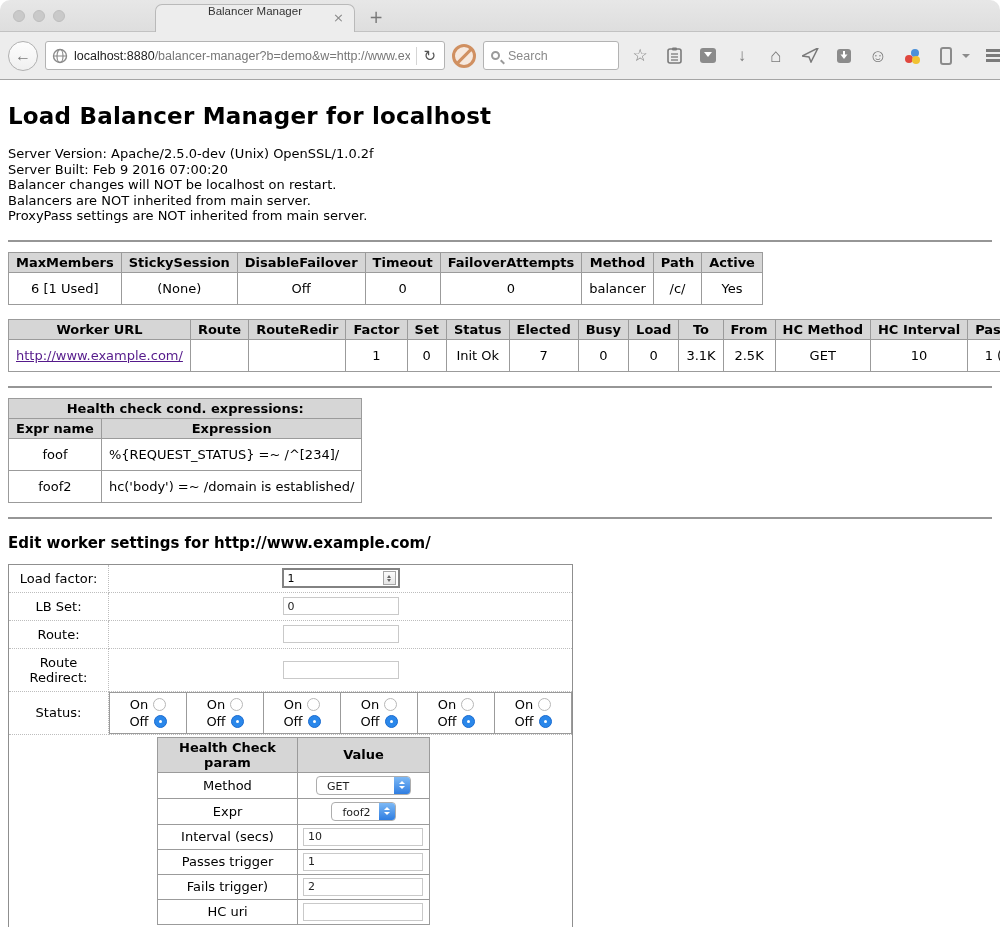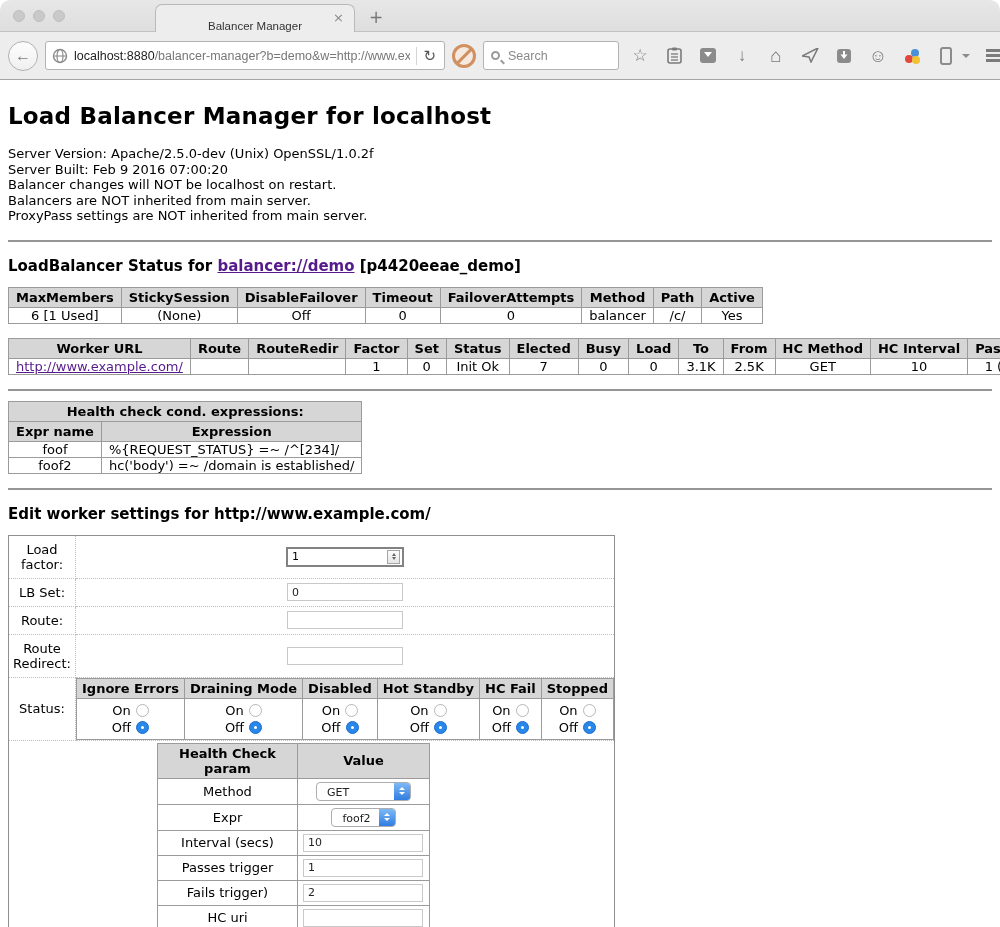--- a/index.html
+++ b/index.html
@@ -7,21 +7,21 @@
   body { width:1000px; height:927px; overflow:hidden; font-family:"DejaVu Sans", sans-serif; }
 
   .window { width:1000px; height:927px; border-radius:10px 10px 0 0; overflow:hidden; background:#fff; }
 
   
   .tabbar { height:32px; background:linear-gradient(#e7e7e7,#dedede); border-bottom:1px solid #c2c2c2;
             display:flex; align-items:flex-end; position:relative; }
   .traffic { position:absolute; left:13px; top:10px; display:flex; gap:8px; }
   .tl-dot { width:12px; height:12px; border-radius:50%; background:#c9c9c9; border:1px solid #bdbdbd; }
   .tab { margin-left:155px; width:200px; height:28px; background:#ededed; border:1px solid #b9b9b9; border-bottom:none;
-         border-radius:7px 7px 0 0; display:flex; align-items:flex-end; justify-content:center; position:relative; z-index:2; margin-bottom:-1px; }
+         border-radius:7px 7px 0 0; display:flex; align-items:flex-start; justify-content:center; position:relative; z-index:2; margin-bottom:-1px; }
   .tab-title { font-size:11.5px; color:#333; font-family:"Liberation Sans", sans-serif; }
   .tab-close { position:absolute; right:10px; top:5px; font-size:13px; color:#8a8a8a; cursor:default; }
   .newtab { font-size:17px; color:#777; padding:0 14px 4px 14px; }
 
   .toolbar { height:48px; background:#ededed; border-bottom:1px solid #a5a5a5; display:flex; align-items:center; padding:0 8px; gap:7px;
              font-family:"Liberation Sans", sans-serif; }
   .back-btn { width:30px; height:30px; border-radius:50%; border:1px solid #b1b1b1; background:linear-gradient(#fdfdfd,#f0f0f0);
               display:flex; align-items:center; justify-content:center; color:#7c7c7c; font-size:16px; flex:none; }
   .urlbar { width:400px; height:29px; background:#fff; border:1px solid #b3b3b3; border-radius:3px; display:flex; align-items:center; padding:0 6px; gap:6px; flex:none; }
   .url-text { flex:1; font-size:12.5px; white-space:nowrap; overflow:hidden; }
@@ -56,21 +56,21 @@
   
   .content { padding:2px 8px 0 8px; color:#000; }
   h1.pg { font-size:23px; font-weight:bold; margin:21px 0 17px 0; letter-spacing:0.2px; }
   .info { font-size:13px; line-height:15.5px; margin-bottom:16px; }
   hr.rule { border:none; border-top:2px solid #969696; margin:10px 0; }
   .sect-h { font-size:15px; font-weight:bold; margin:15px 0 12px 0; }
   a.vlink { color:#551a8b; text-decoration:underline; }
 
   table.data { border-collapse:collapse; font-size:13px; margin-bottom:14px; }
   table.data th { background:#d6d6d6; border:1px solid #9b9b9b; padding:2px 7px; font-weight:bold; white-space:nowrap;margin-top:12px; }
-  table.data td { border:1px solid #9b9b9b; padding:0 7px; text-align:center; white-space:nowrap; }
+  table.data td { border:1px solid #9b9b9b; padding:8px 7px; text-align:center; white-space:nowrap; }
   table.worker { width:984px; }
   table.expr td.exprtxt { text-align:left; }
 
   
   table.form { border-collapse:collapse; border:1px solid #8f8f8f; width:565px; font-size:13px; margin-top:8px; }
   .flabel { border:1px dotted #bdbdbd; text-align:center; padding:6px 4px; width:100px; }
   .fval { border:1px dotted #bdbdbd; text-align:center; padding:3px 0; }
   .fval.nopad { padding:0; }
   .tin { width:116px; height:18px; border:1px solid #c9c9c9; font-size:11px; padding:0 4px; font-family:inherit; color:#222; }
   .numwrap { display:inline-flex; align-items:center; width:118px; height:20px; border:2px solid #828282; background:#fff; padding:0 2px 0 1px; }
@@ -198,21 +198,20 @@
     <div class="info">
       <div>Server Version: Apache/2.5.0-dev (Unix) OpenSSL/1.0.2f</div>
       <div>Server Built: Feb 9 2016 07:00:20</div>
       <div>Balancer changes will NOT be localhost on restart.</div>
       <div>Balancers are NOT inherited from main server.</div>
       <div>ProxyPass settings are NOT inherited from main server.</div>
     </div>
 
     <hr class="rule">
 
-    <div class="sect-h"><span>LoadBalancer Status for </span><a class="vlink" href="#">balancer://demo</a><span> [p4420eeae_demo]</span></div>
 
     <table class="data">
       <tbody>
           <tr>
         <th>MaxMembers</th>
         <th>StickySession</th>
         <th>DisableFailover</th>
         <th>Timeout</th>
         <th>FailoverAttempts</th>
         <th>Method</th>
@@ -321,28 +320,20 @@
       </tr>
       <tr>
         <td class="flabel">Route Redirect:</td>
         <td class="fval"><input class="tin" value="" style=""></td>
       </tr>
       <tr>
         <td class="flabel">Status:</td>
         <td class="fval nopad">
           <table class="status">
             <tbody>
-                  <tr>
-              <th>Ignore Errors</th>
-              <th>Draining Mode</th>
-              <th>Disabled</th>
-              <th>Hot Standby</th>
-              <th>HC Fail</th>
-              <th>Stopped</th>
-            </tr>
             <tr>
               <td>
                 <div class="rline">
                         <span>On</span>
                         <span class="radio"></span>
                       </div>
                 <div class="rline">
                         <span>Off</span>
                         <span class="radio on"></span>
                       </div>

